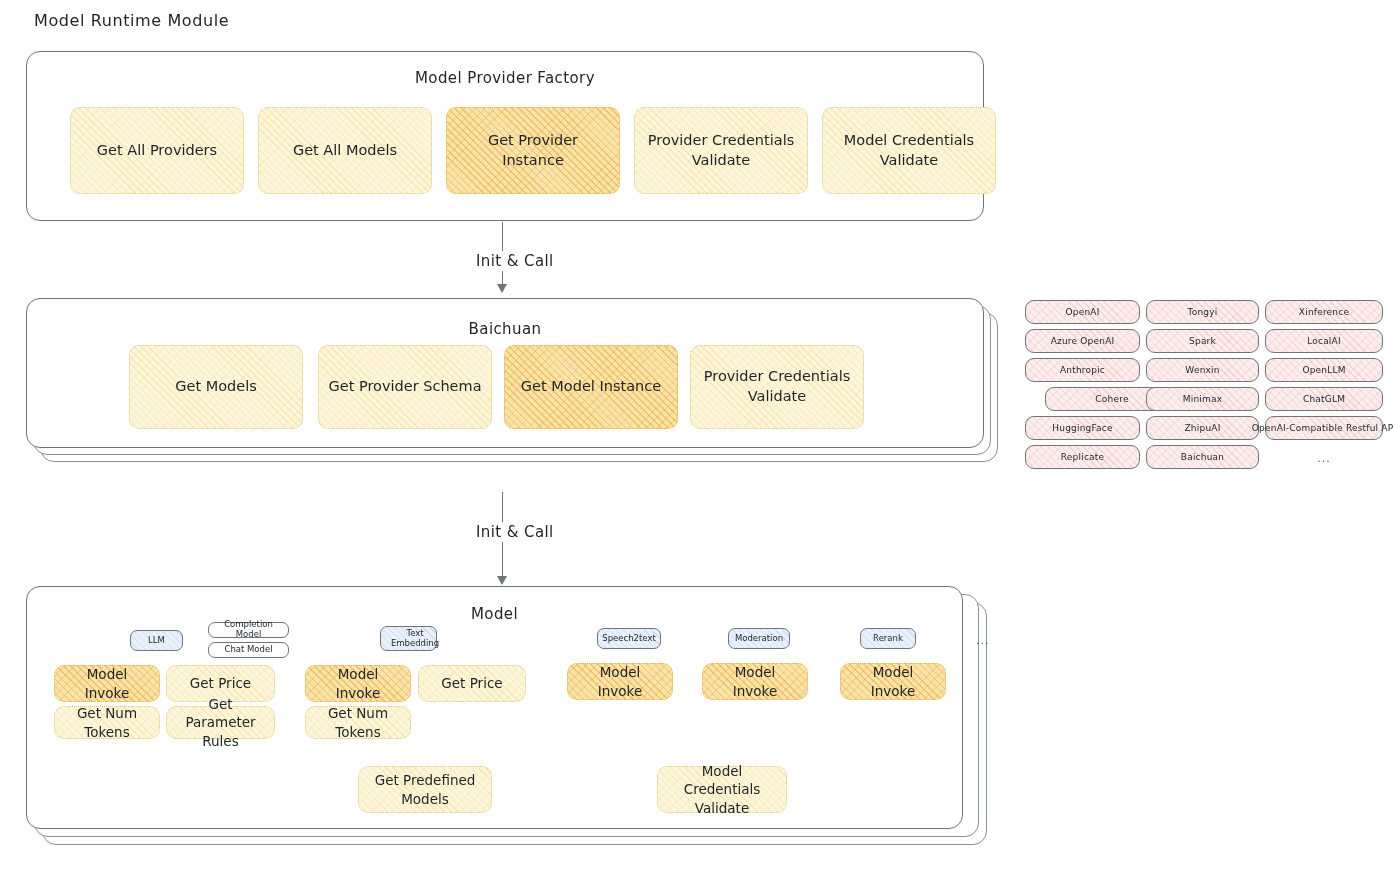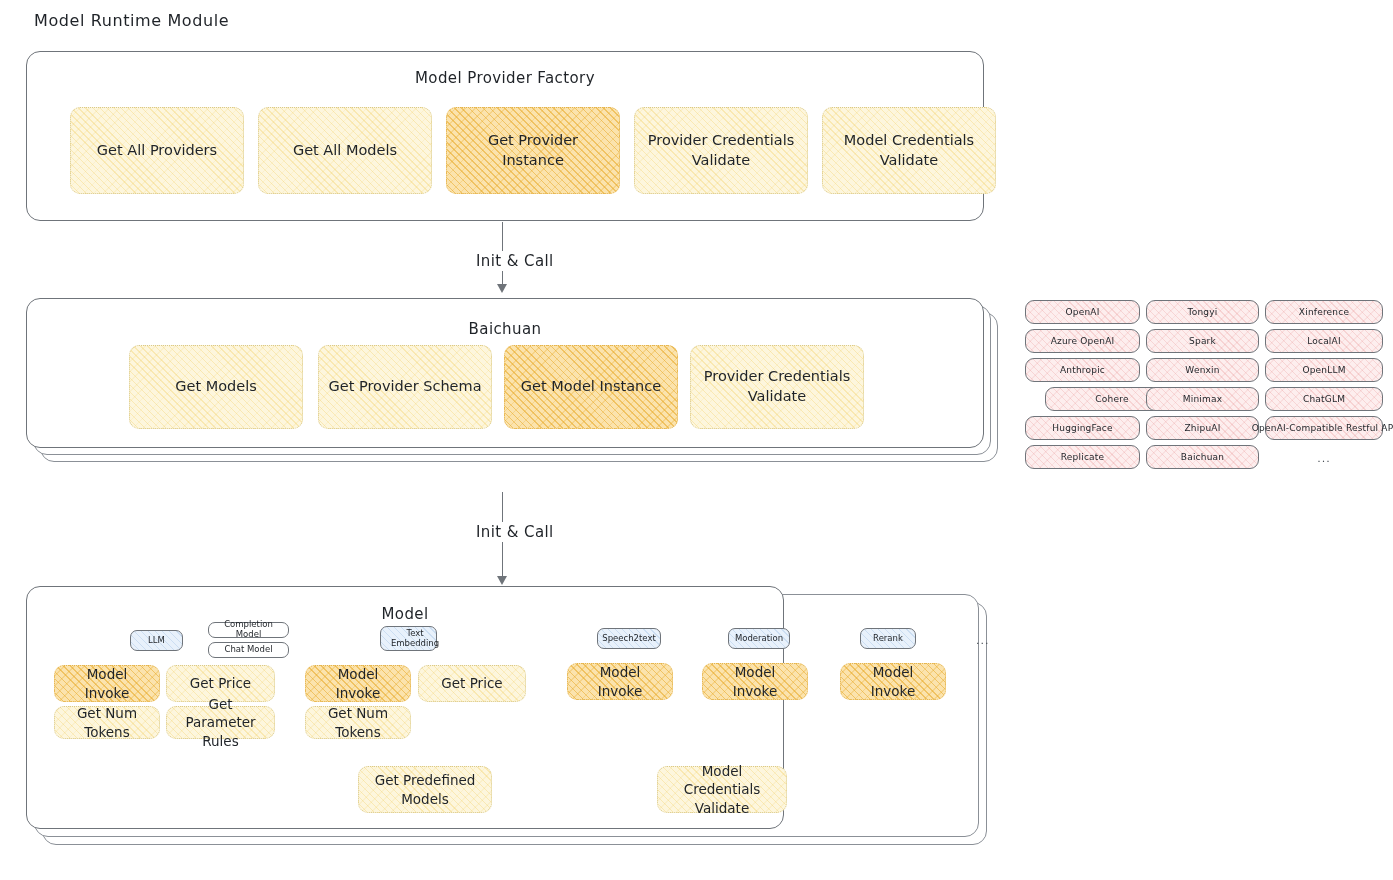--- a/index.html
+++ b/index.html
@@ -223,21 +223,21 @@
     <div class="chip" style="left:240px;top:87px;width:118px;height:24px;">ChatGLM</div>
     <div class="chip" style="left:240px;top:116px;width:118px;height:24px;">OpenAI-Compatible Restful API</div>
 
     <div class="chip-ellipsis" style="left:240px;top:152px;width:118px;">...</div>
   </div>
 
   <div class="arrow-line" style="left:502px;top:492px;height:86px;"></div>
   <div class="arrow-head" style="left:497px;top:576px;"></div>
   <div class="arrow-label" style="left:472px;top:522px;">Init &amp; Call</div>
 
-  <div class="group" style="left:26px;top:586px;width:758px;height:243px;border:none;background:transparent;">
+  <div class="group" style="left:26px;top:586px;width:937px;height:243px;border:none;background:transparent;">
     <div class="layer" style="left:16px;top:16px;width:945px;height:243px;"></div>
     <div class="layer" style="left:8px;top:8px;width:945px;height:243px;"></div>
     <div class="face"></div>
 
     <div class="group-title" style="top:19px;">Model</div>
 
     <div class="badge blue" style="left:104px;top:44px;width:53px;height:21px;">LLM</div>
     <div class="badge" style="left:182px;top:36px;width:81px;height:16px;">Completion Model</div>
     <div class="badge" style="left:182px;top:56px;width:81px;height:16px;">Chat Model</div>
 

